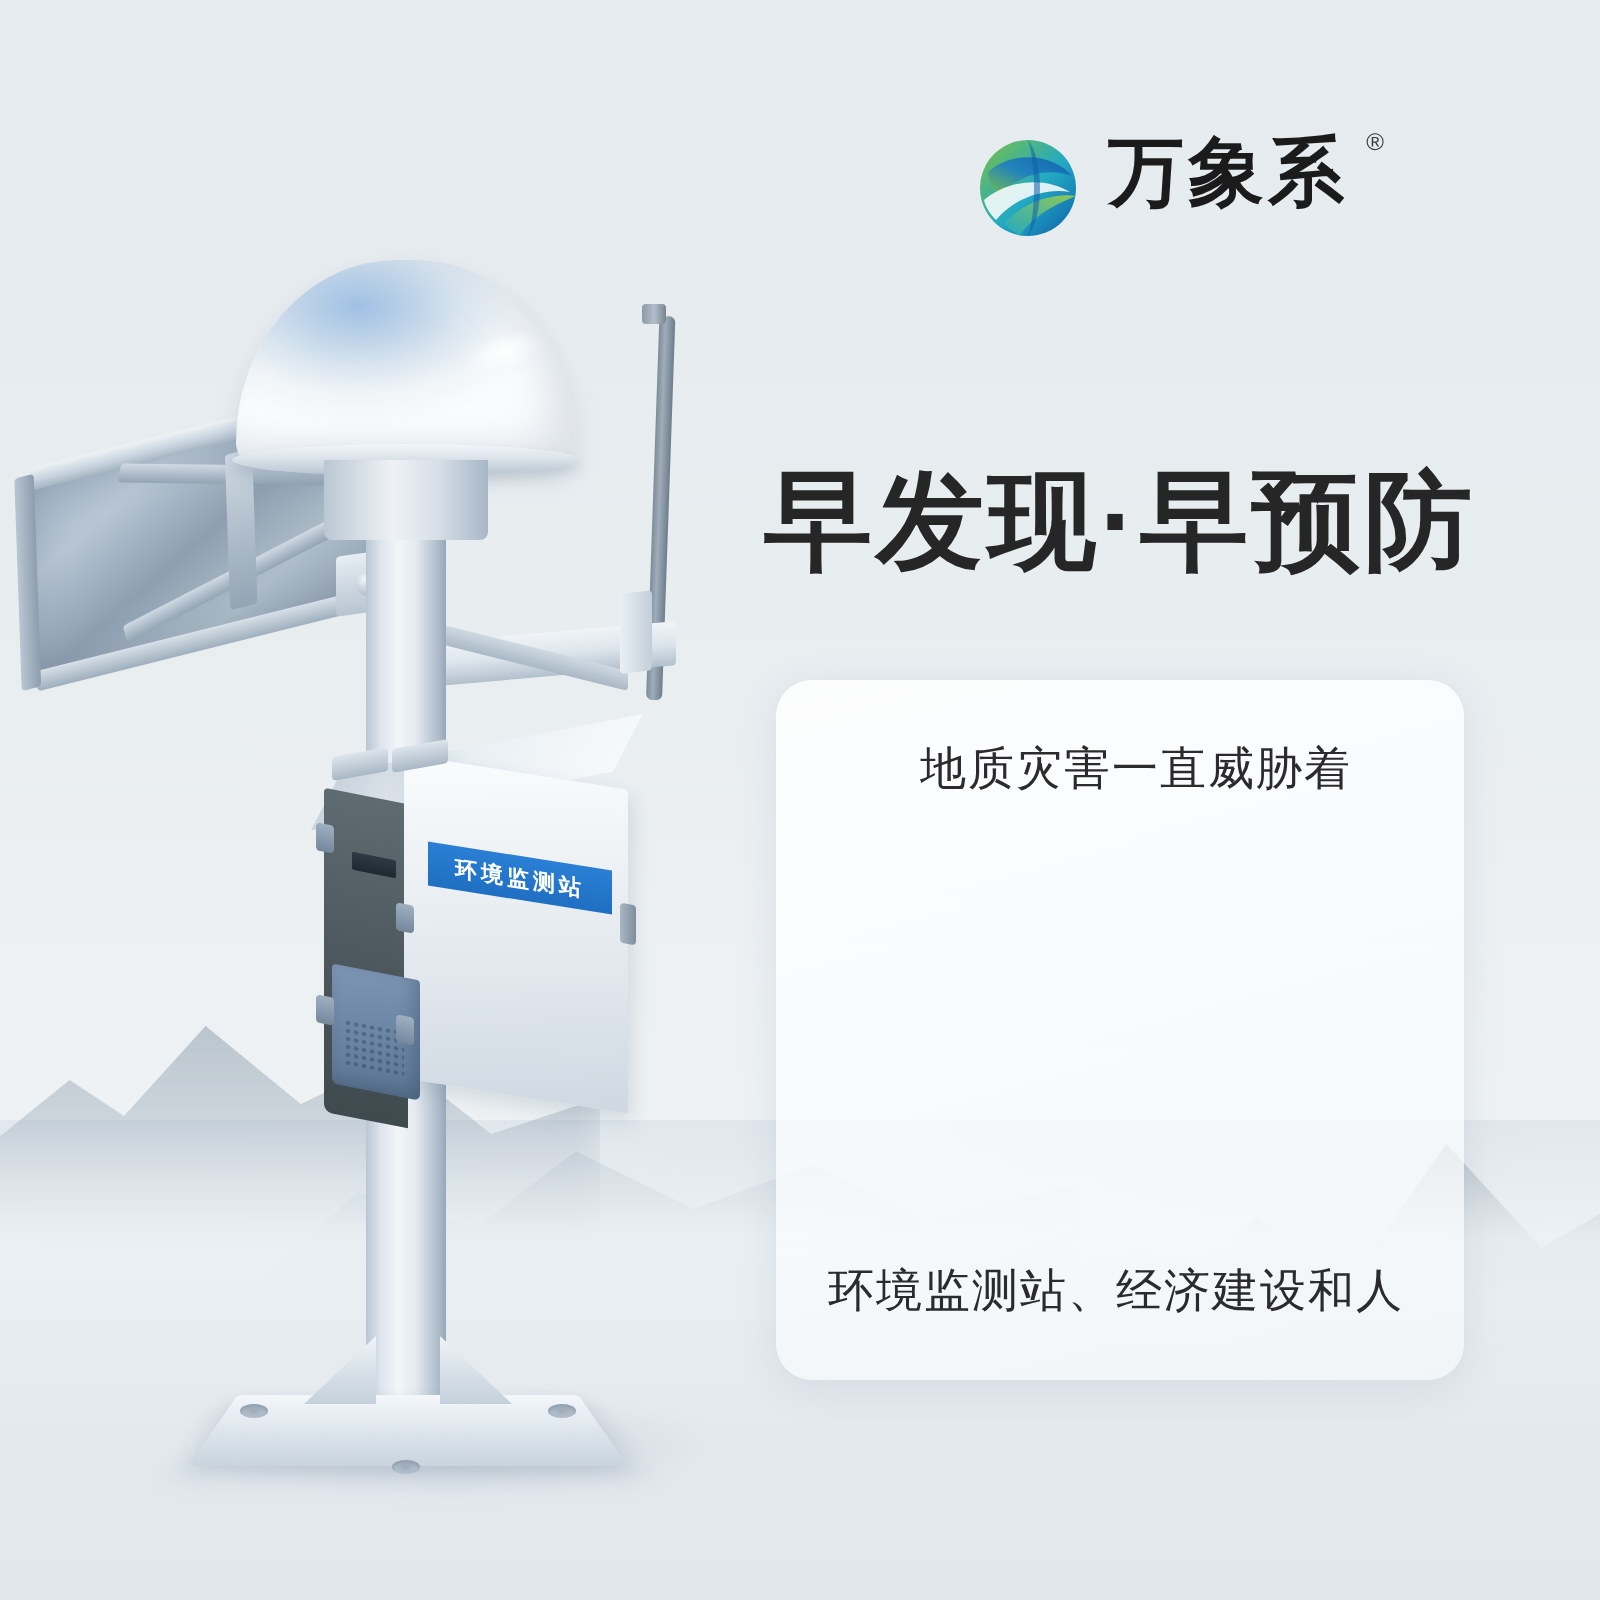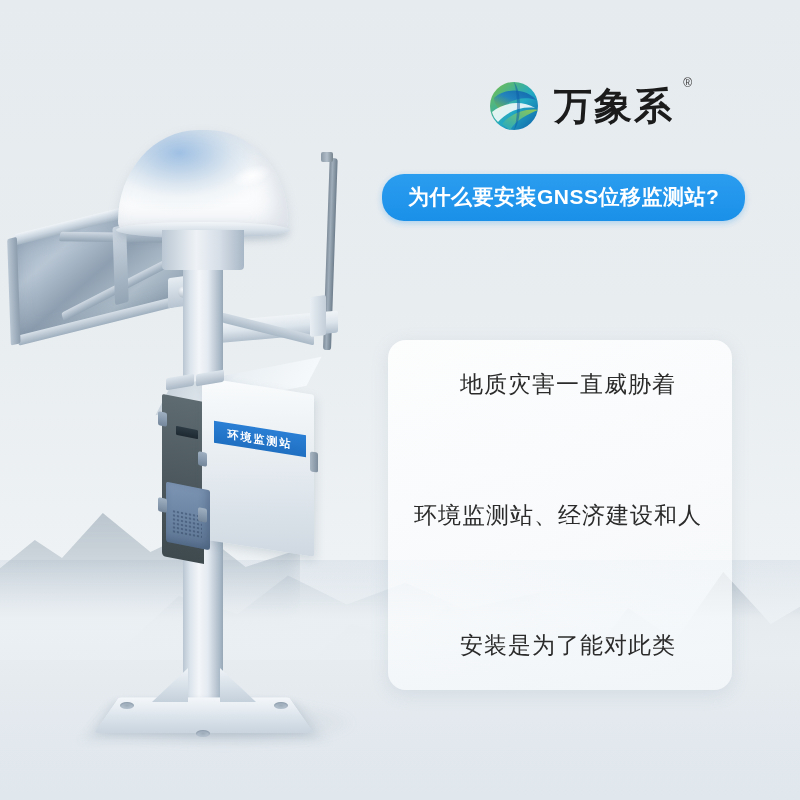--- a/index.html
+++ b/index.html
@@ -349,23 +349,21 @@
   }
   .hole-l { left: 120px; top: 702px; }
   .hole-r { left: 274px; top: 702px; }
   .hole-b { left: 196px; top: 730px; }
 
   
   .logo-row {
     position: absolute;
     left: 488px; top: 68px;
     display: flex;
-    align-items: center;
     gap: 14px;
-    margin-top: 12px;
   }
   .logo-mark {
     width: 52px; height: 52px;
     position: relative;
   }
   .logo-word {
     position: relative;
     font-size: 38px;
     font-weight: 700;
     color: #1b1b1b;
@@ -519,22 +517,21 @@
         <path d="M6 18 C20 6, 40 10, 48 20 C38 16, 22 18, 12 30 C8 26, 6 22, 6 18 Z" fill="url(#gB)" opacity=".92"></path>
         <path d="M4 32 C16 22, 34 20, 47 28 C36 26, 20 30, 10 42 C7 39, 5 36, 4 32 Z" fill="#ffffff" opacity=".85"></path>
         <path d="M14 44 C22 34, 38 28, 50 30 C40 34, 28 40, 22 50 C19 48, 16 46, 14 44 Z" fill="url(#gC)" opacity=".9"></path>
         <path d="M26 2 C34 12, 34 40, 26 50 C30 38, 30 14, 26 2 Z" fill="#0f5fa8" opacity=".55"></path>
       </svg>
     </div>
     <div class="logo-word">万象系</div>
     <div class="logo-reg">®</div>
   </div>
 
-  <div class="badge">为什么要安装GNSS位移监测站?</div>
-
+
+  <div class="headline">早发现·早预防</div>
 
   <div class="card">
     <p class="indent">地质灾害一直威胁着</p>
     <p>环境监测站、经济建设和人</p>
-    <p class="indent">安装是为了能对此类</p>
   </div>
 
 </div>
 
 </body></html>

